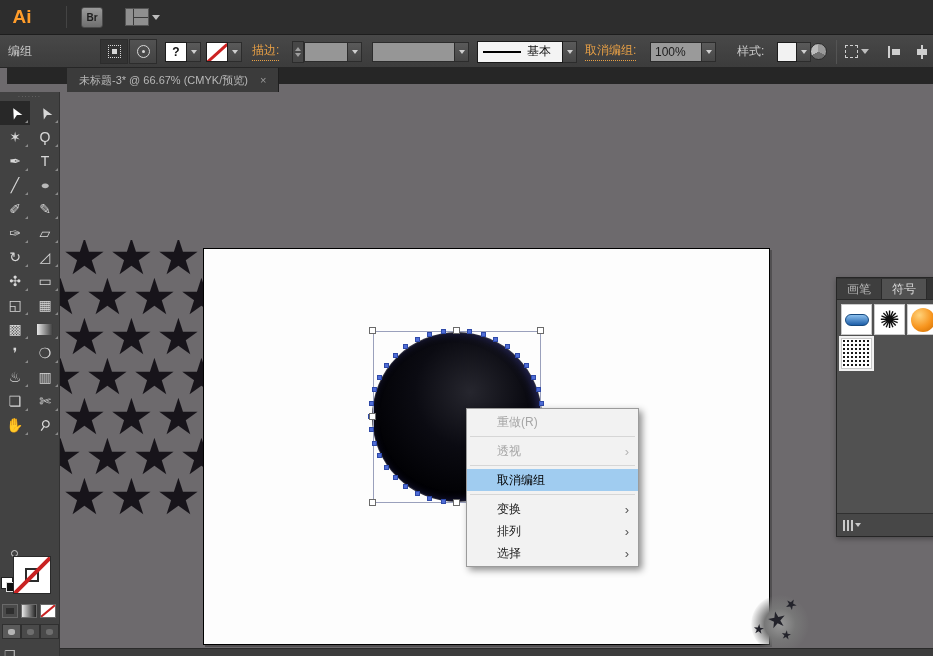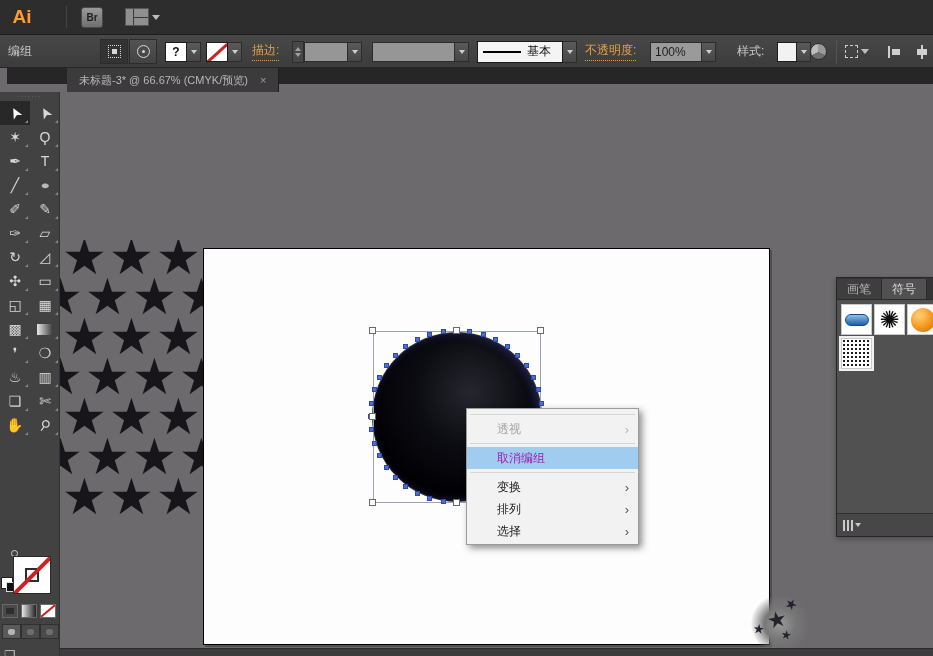--- a/index.html
+++ b/index.html
@@ -109,21 +109,21 @@
   .hl-star { position:absolute; color:#23232b; line-height:1; }
   .anchor { position:absolute; width:5px; height:5px; background:#4e6cd6; border:1px solid #2e49a8; }
   .bbox { position:absolute; left:313px; top:239px; width:168px; height:172px; border:1px solid #9aa0bc; }
   .handle { position:absolute; width:7px; height:7px; background:#fff; border:1px solid #6a6a6a; }
 
   
   .ctxmenu { position:absolute; left:406px; top:316px; width:173px; background:#f2f2f2; border:1px solid #9b9b9b;
              box-shadow:3px 3px 7px rgba(0,0,0,0.45); padding:2px 0; font-size:12px; }
   .ctx-item { height:22px; display:flex; align-items:center; padding-left:30px; padding-right:8px; color:#1a1a1a; position:relative; }
   .ctx-item.disabled { color:#a6a6a6; }
-  .ctx-item.hl { background:#a0ccf0; color:#a21caf; }
+  .ctx-item.hl { background:#a0ccf0; color:#000000; }
   .ctx-arrow { position:absolute; right:9px; color:#555; font-size:13px; }
   .ctx-item.disabled .ctx-arrow { color:#b5b5b5; }
   .ctx-sep { height:7px; display:flex; align-items:center; padding:0 3px; }
   .ctx-sep::after { content:""; width:100%; height:1px; background:#d6d6d6; }
 
   
   .sym-panel { position:absolute; left:776px; top:185px; width:140px; height:260px; background:#515151; border:1px solid #262626; box-shadow:0 2px 5px rgba(0,0,0,0.3); }
   .sym-tabs { height:22px; background:#343434; display:flex; align-items:flex-end; border-bottom:1px solid #2a2a2a; }
   .sym-tab { height:20px; padding:0 10px; display:flex; align-items:center; font-size:12px; color:#b5b5b5; background:#3e3e3e; border-right:1px solid #2a2a2a; }
   .sym-tab.active { background:#515151; color:#dcdcdc; }
@@ -197,21 +197,21 @@
     <div class="cb" style="left:477px;">
       <div class="stroke-style-box">
         <span class="stroke-line"></span>
         <span>基本</span>
       </div>
       <div class="dd-btn" style="height:22px;">
           <span class="caret"></span>
         </div>
     </div>
     <div class="cb" style="left:585px;">
-        <span class="orange-link">不透明度:</span>
+        <span class="orange-link">取消编组:</span>
       </div>
     <div class="cb" style="left:650px;">
       <div class="opacity-field">100%</div>
       <div class="dd-btn">
           <span class="caret"></span>
         </div>
     </div>
     <div class="cb" style="left:737px;">样式:</div>
     <div class="cb" style="left:777px;">
       <div class="style-swatch"></div>
@@ -448,20 +448,21 @@
         <span class="handle" style="left: 477px; top: 235px;"></span>
         <span class="handle" style="left: 309px; top: 321px;"></span>
         <span class="handle" style="left: 477px; top: 321px;"></span>
         <span class="handle" style="left: 309px; top: 407px;"></span>
         <span class="handle" style="left: 393px; top: 407px;"></span>
         <span class="handle" style="left: 477px; top: 407px;"></span>
       </div>
     <div class="bottom-strip"></div>
 
     <div class="ctxmenu">
+        <div class="ctx-item disabled">重做(R)</div>
         <div class="ctx-sep"></div>
         <div class="ctx-item disabled">透视<span class="ctx-arrow">›</span></div>
         <div class="ctx-sep"></div>
         <div class="ctx-item hl">取消编组</div>
         <div class="ctx-sep"></div>
         <div class="ctx-item">变换<span class="ctx-arrow">›</span></div>
         <div class="ctx-item">排列<span class="ctx-arrow">›</span></div>
         <div class="ctx-item">选择<span class="ctx-arrow">›</span></div>
       </div>
 

